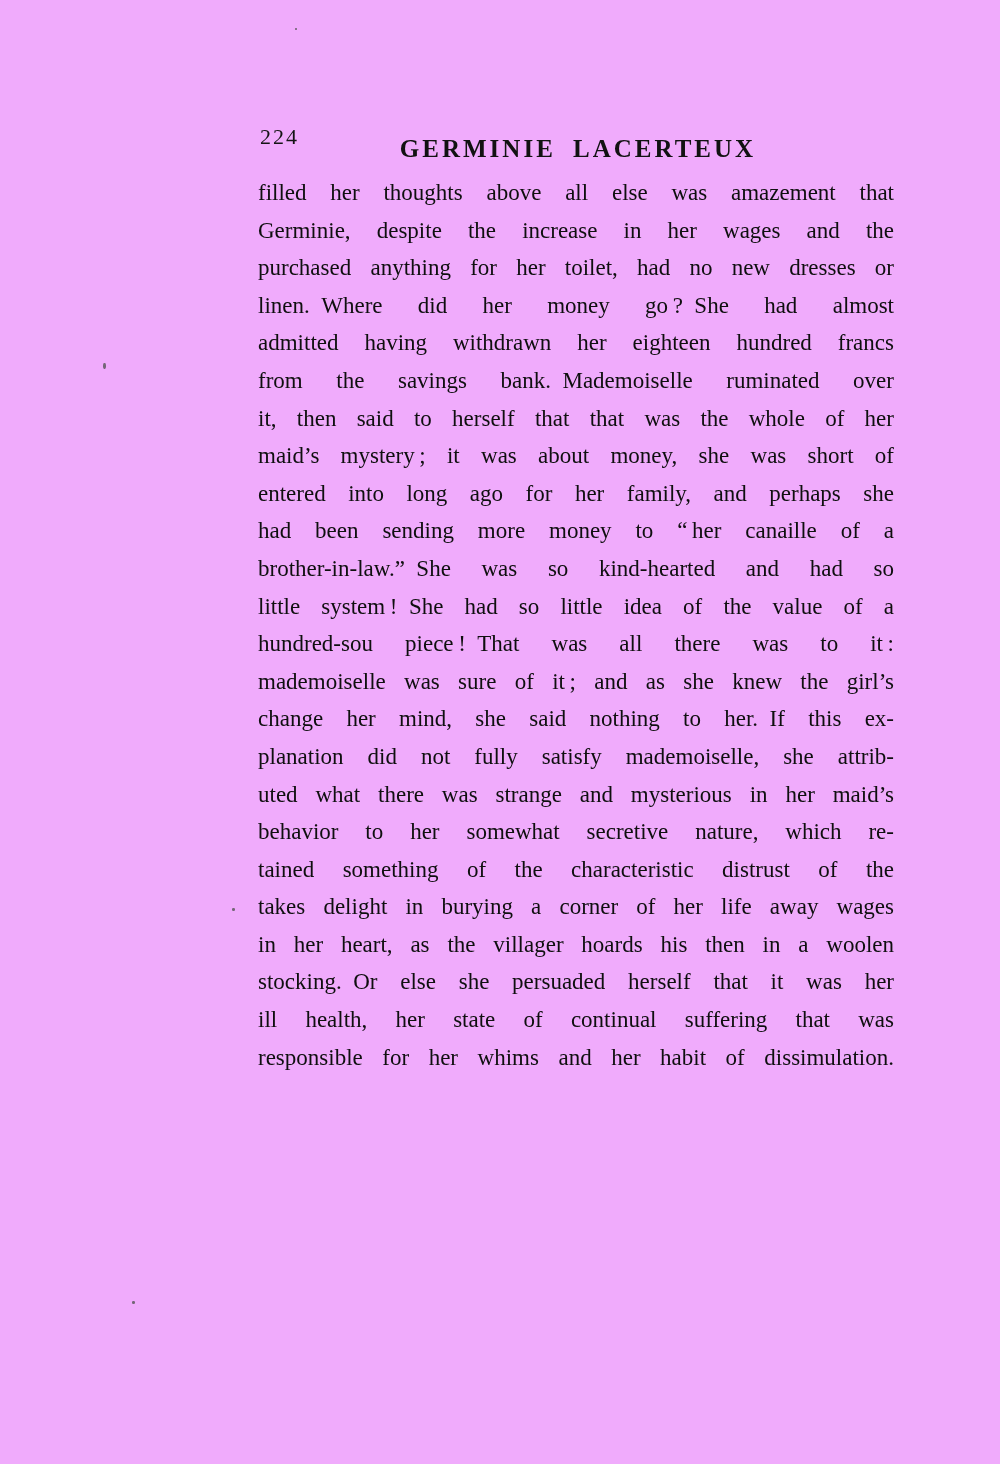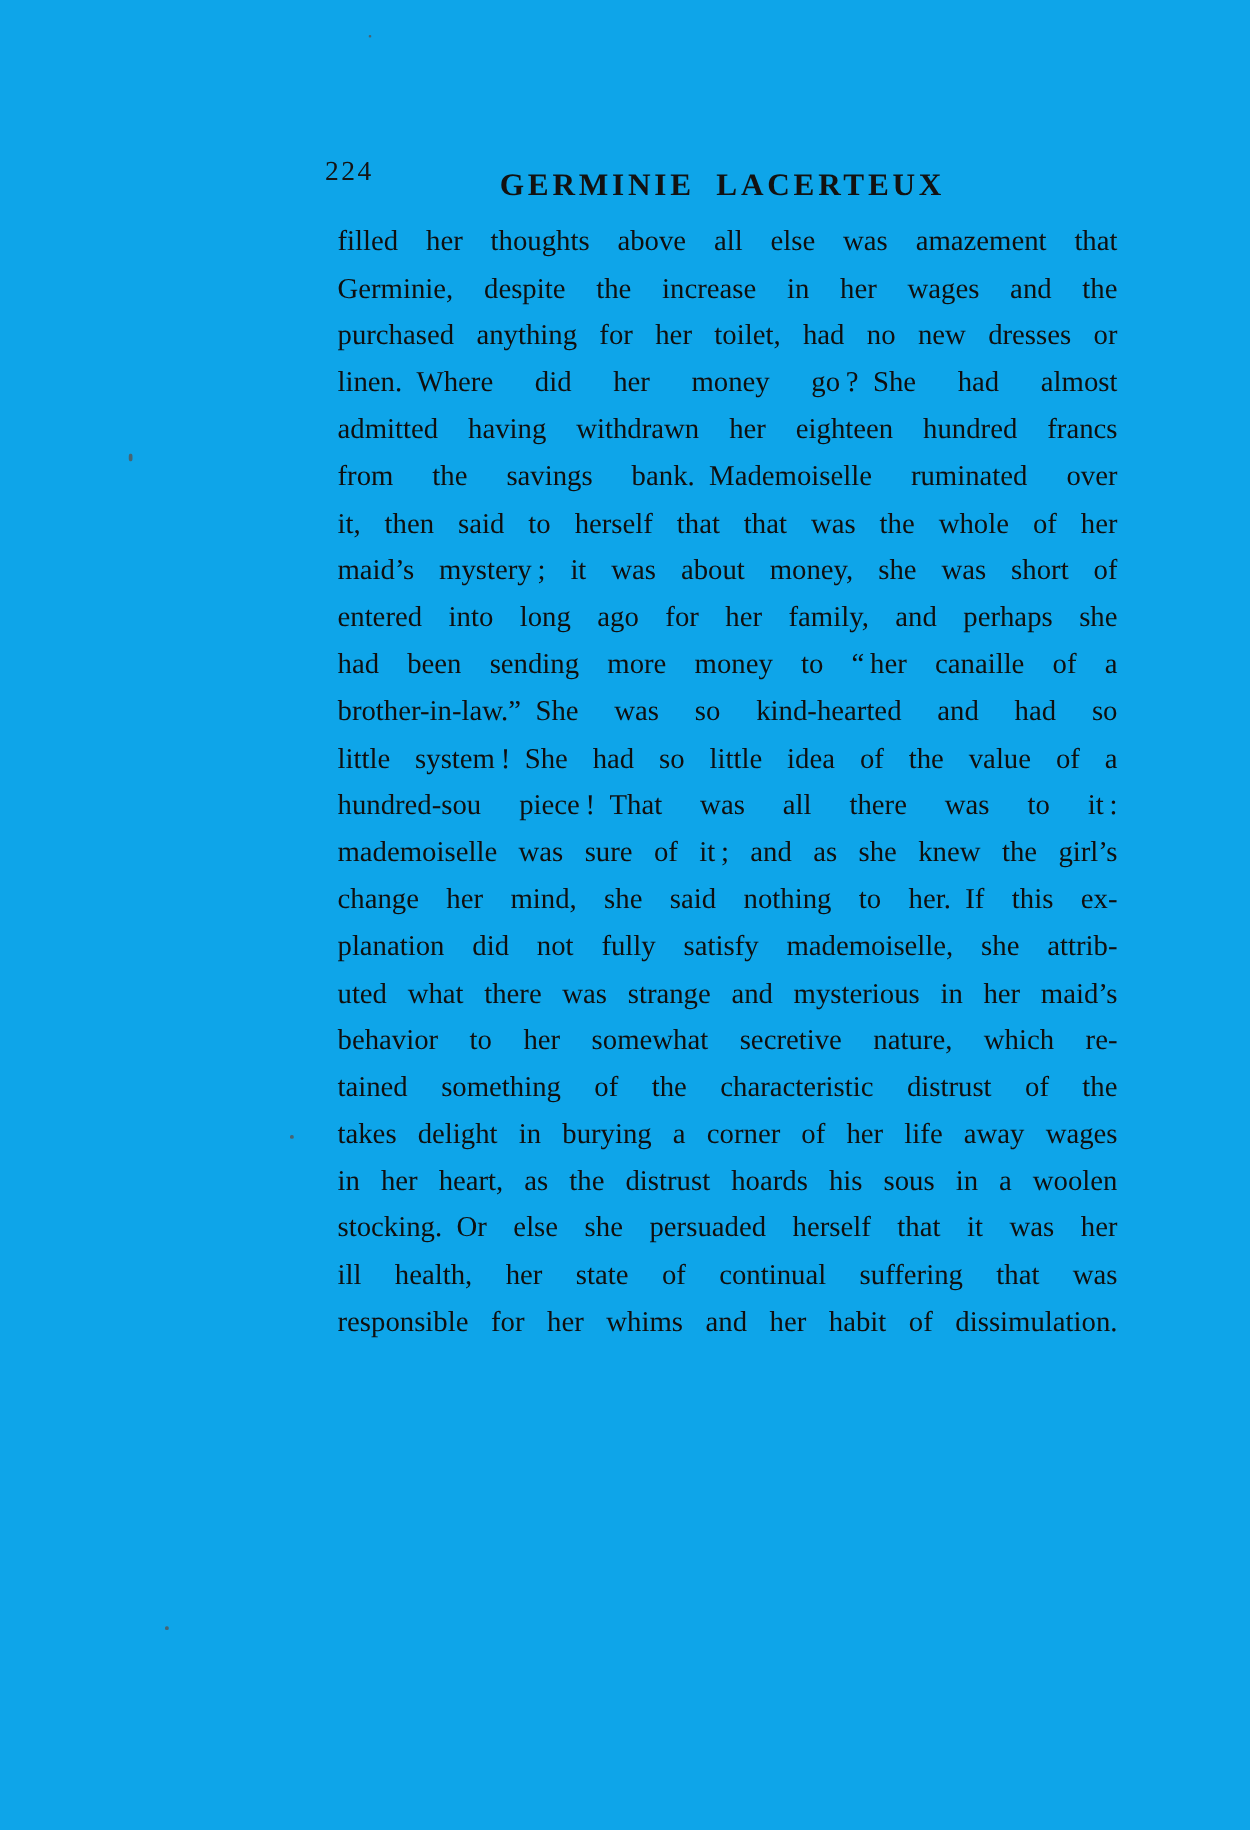--- a/index.html
+++ b/index.html
@@ -10,21 +10,21 @@
     width: 1000px;
     height: 1464px;
     position: relative;
     background: #ffffff;
     font-family: "Liberation Serif", serif;
     overflow: hidden;
   }
   .page {
     position: absolute;
     inset: 0;
-    background: #0ea5e9;
+    background: #f0abfc;
   }
   .page-number {
     position: absolute;
     left: 260px;
     top: 124px;
     font-size: 22px;
     letter-spacing: 2px;
     color: #141414;
   }
   .running-title {
@@ -47,21 +47,20 @@
     width: 636px;
     font-size: 23px;
     color: #0f0f0f;
   }
   .text-line {
     line-height: 37.6px;
     height: 37.6px;
     text-align: justify;
     text-align-last: justify;
     overflow: hidden;
-    margin-left: 12px;
   }
   .italic {
   }
   .speck {
     position: absolute;
     background: #555;
     border-radius: 40%;
     opacity: 0.8;
   }
 </style>
@@ -85,21 +84,21 @@
       <div class="text-line"><span>brother-in-law.” She was so kind-hearted and had so</span></div>
       <div class="text-line"><span>little system ! She had so little idea of the value of a</span></div>
       <div class="text-line"><span>hundred-sou piece ! That was all there was to it :</span></div>
       <div class="text-line"><span>mademoiselle was sure of it ; and as she knew the girl’s</span></div>
       <div class="text-line"><span>change her mind, she said nothing to her. If this ex-</span></div>
       <div class="text-line"><span>planation did not fully satisfy mademoiselle, she attrib-</span></div>
       <div class="text-line"><span>uted what there was strange and mysterious in her maid’s</span></div>
       <div class="text-line"><span>behavior to her somewhat secretive nature, which re-</span></div>
       <div class="text-line"><span>tained something of the characteristic distrust of the</span></div>
       <div class="text-line"><span>takes delight in burying a corner of her life away wages</span></div>
-      <div class="text-line"><span>in her heart, as the distrust hoards his sous in a woolen</span></div>
+      <div class="text-line"><span>in her heart, as the villager hoards his then in a woolen</span></div>
       <div class="text-line"><span>stocking. Or else she persuaded herself that it was her</span></div>
       <div class="text-line"><span>ill health, her state of continual suffering that was</span></div>
       <div class="text-line"><span>responsible for her whims and her habit of dissimulation.</span></div>
     </div>
 <div class="speck" style="left: 295px; top: 28px; width: 2px; height: 2px;"></div>
     <div class="speck" style="left: 103px; top: 363px; width: 3px; height: 6px;"></div>
     <div class="speck" style="left: 232px; top: 908px; width: 3px; height: 3px;"></div>
     <div class="speck" style="left: 132px; top: 1301px; width: 3px; height: 3px;"></div>
   </div>
 

